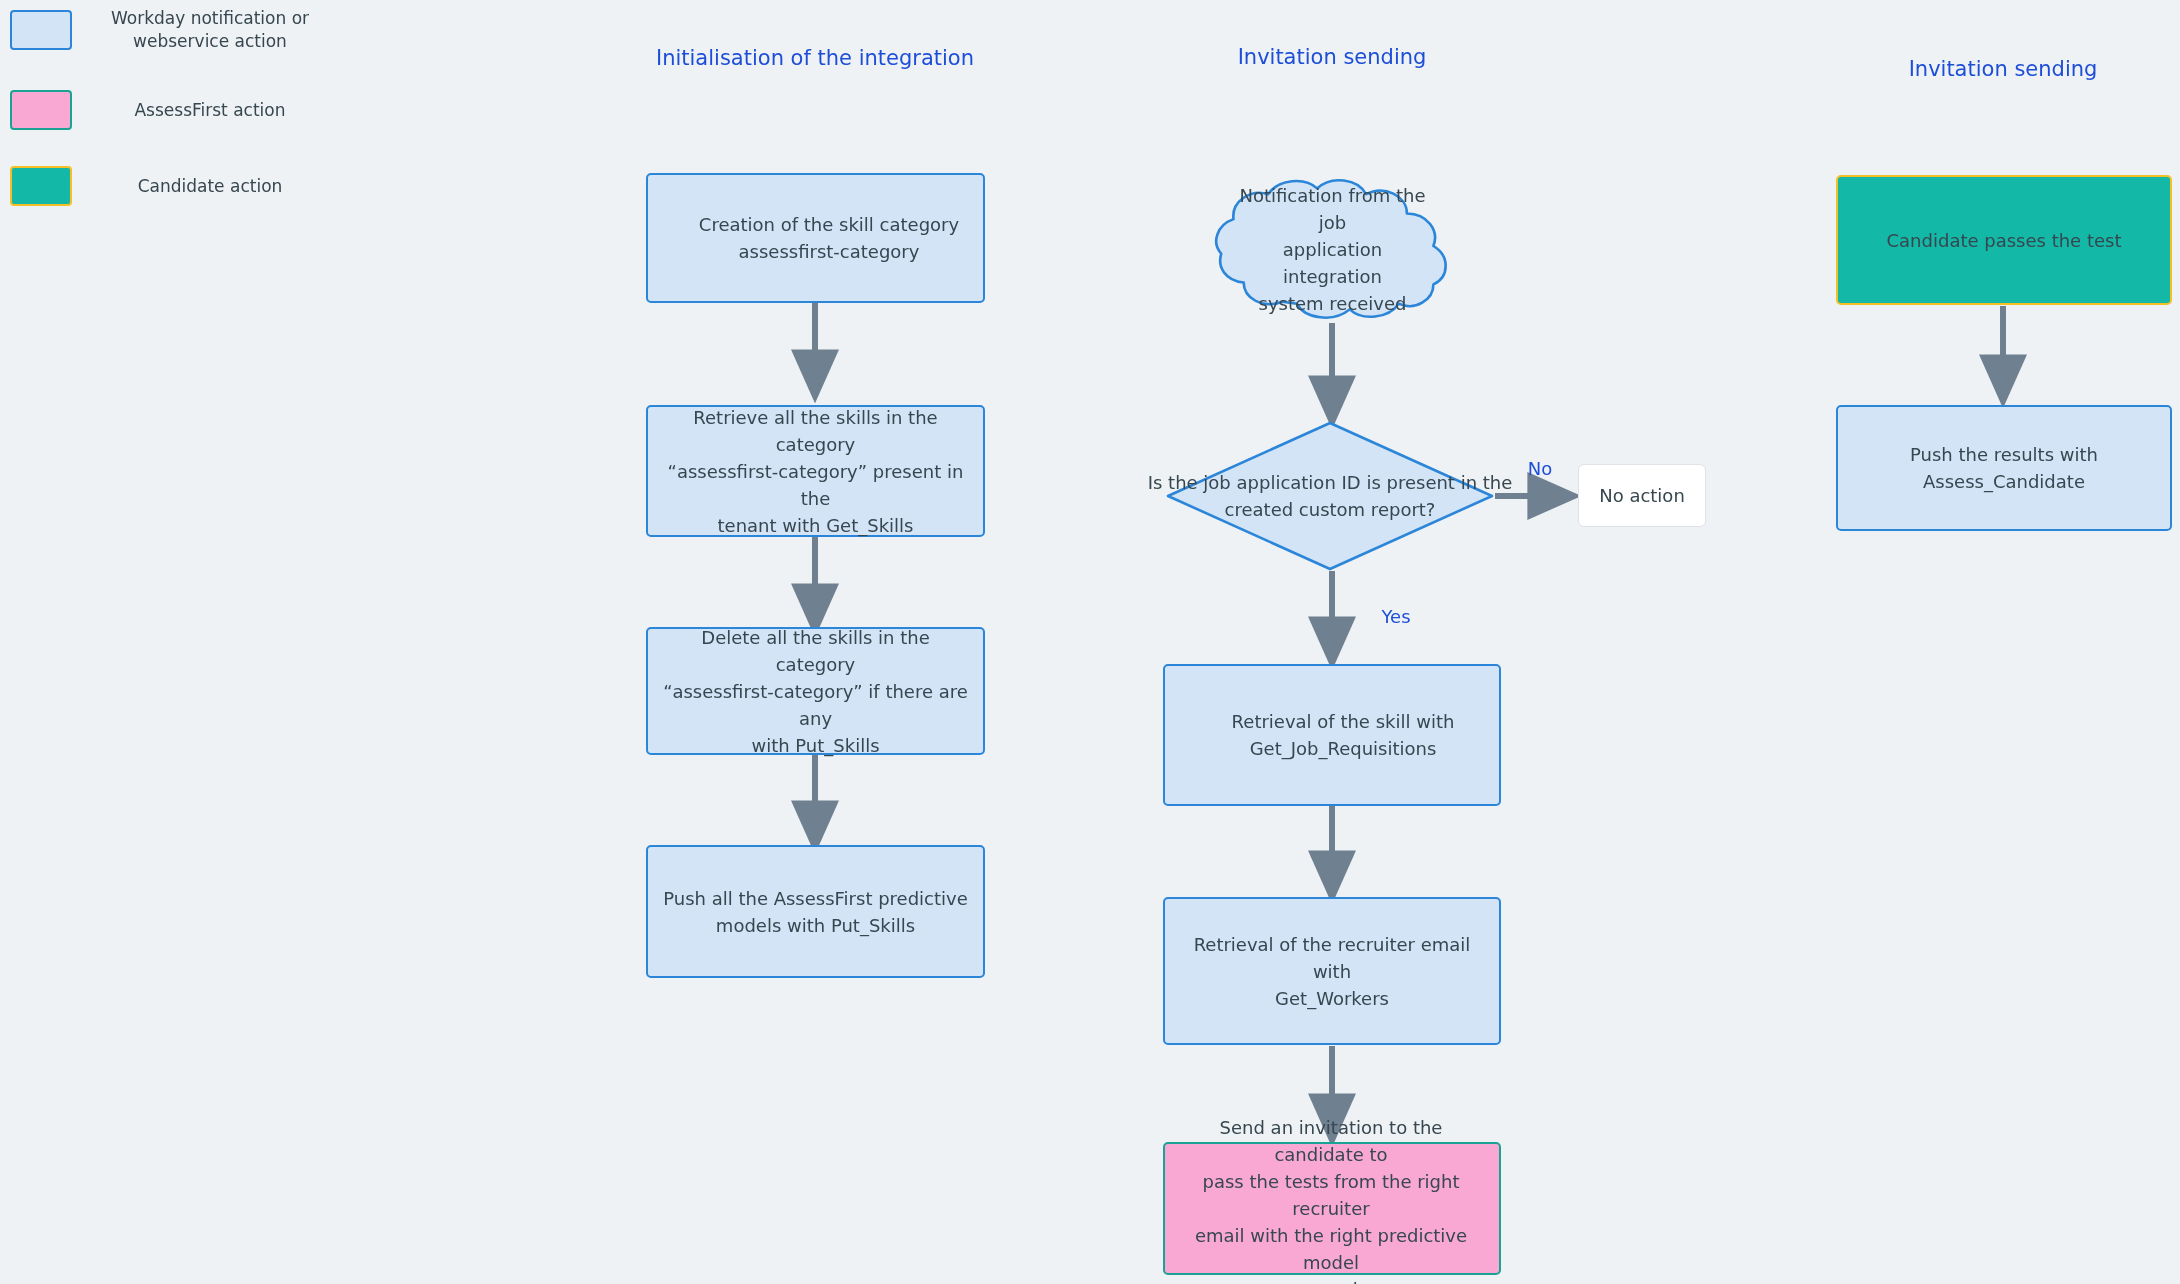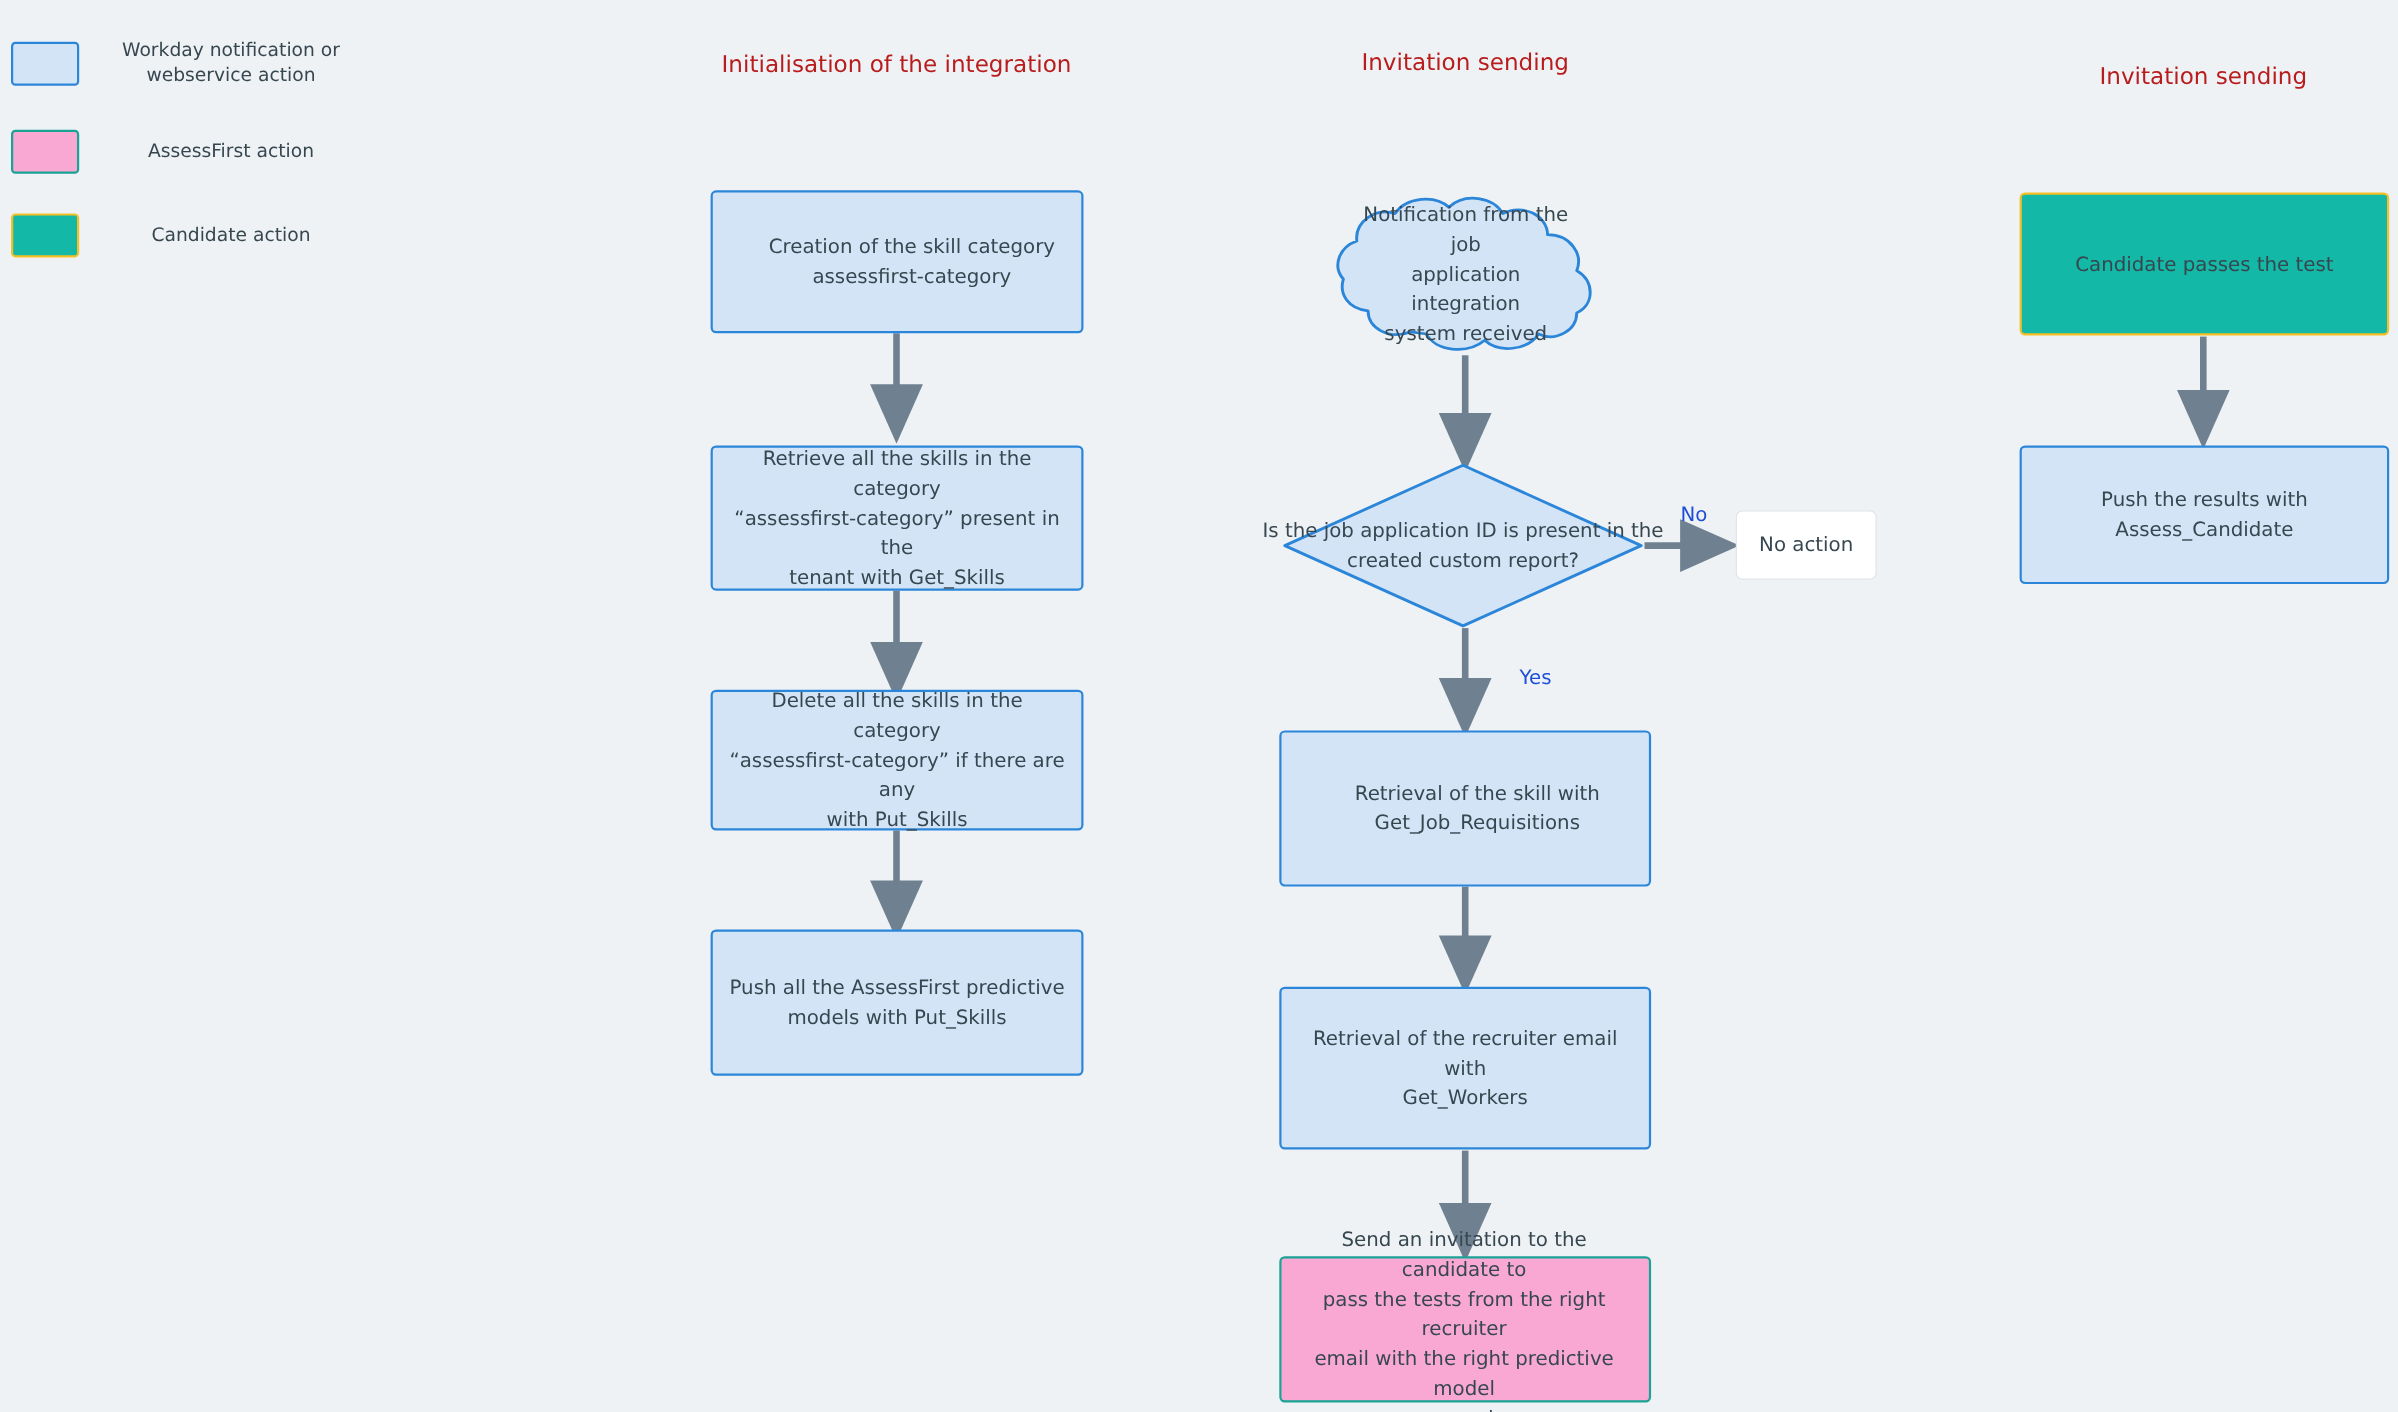--- a/index.html
+++ b/index.html
@@ -8,31 +8,31 @@
     background:#eef2f5;
     font-family:"DejaVu Sans","Liberation Sans",sans-serif;
     color:#37474f;
     overflow:hidden;
     position:relative;
   }
   .canvas{position:absolute;left:0;top:0;width:2180px;height:1284px;}
   svg.edges{position:absolute;left:0;top:0;width:2180px;height:1284px;pointer-events:none;}
 
   
-  .legend-row{position:absolute;display:flex;align-items:center;margin-top:28px;}
+  .legend-row{position:absolute;display:flex;align-items:center;}
   .legend-swatch{width:62px;height:40px;border-radius:4px;box-sizing:border-box;flex:0 0 auto;}
   .legend-label{
     margin-left:38px;width:200px;text-align:center;
     font-size:17px;line-height:1.35;color:#37474f;
   }
 
   
   .col-title{
     position:absolute;text-align:right;
-    font-size:21px;color:#b91c1c;white-space:nowrap;
+    font-size:21px;color:#1d4ed8;white-space:nowrap;
     transform:translateX(-50%);
   }
 
   
   .node{
     position:absolute;box-sizing:border-box;
     display:flex;align-items:center;justify-content:center;
     text-align:center;border-radius:5px;
     font-size:18px;line-height:1.5;padding:6px 14px;
   }

